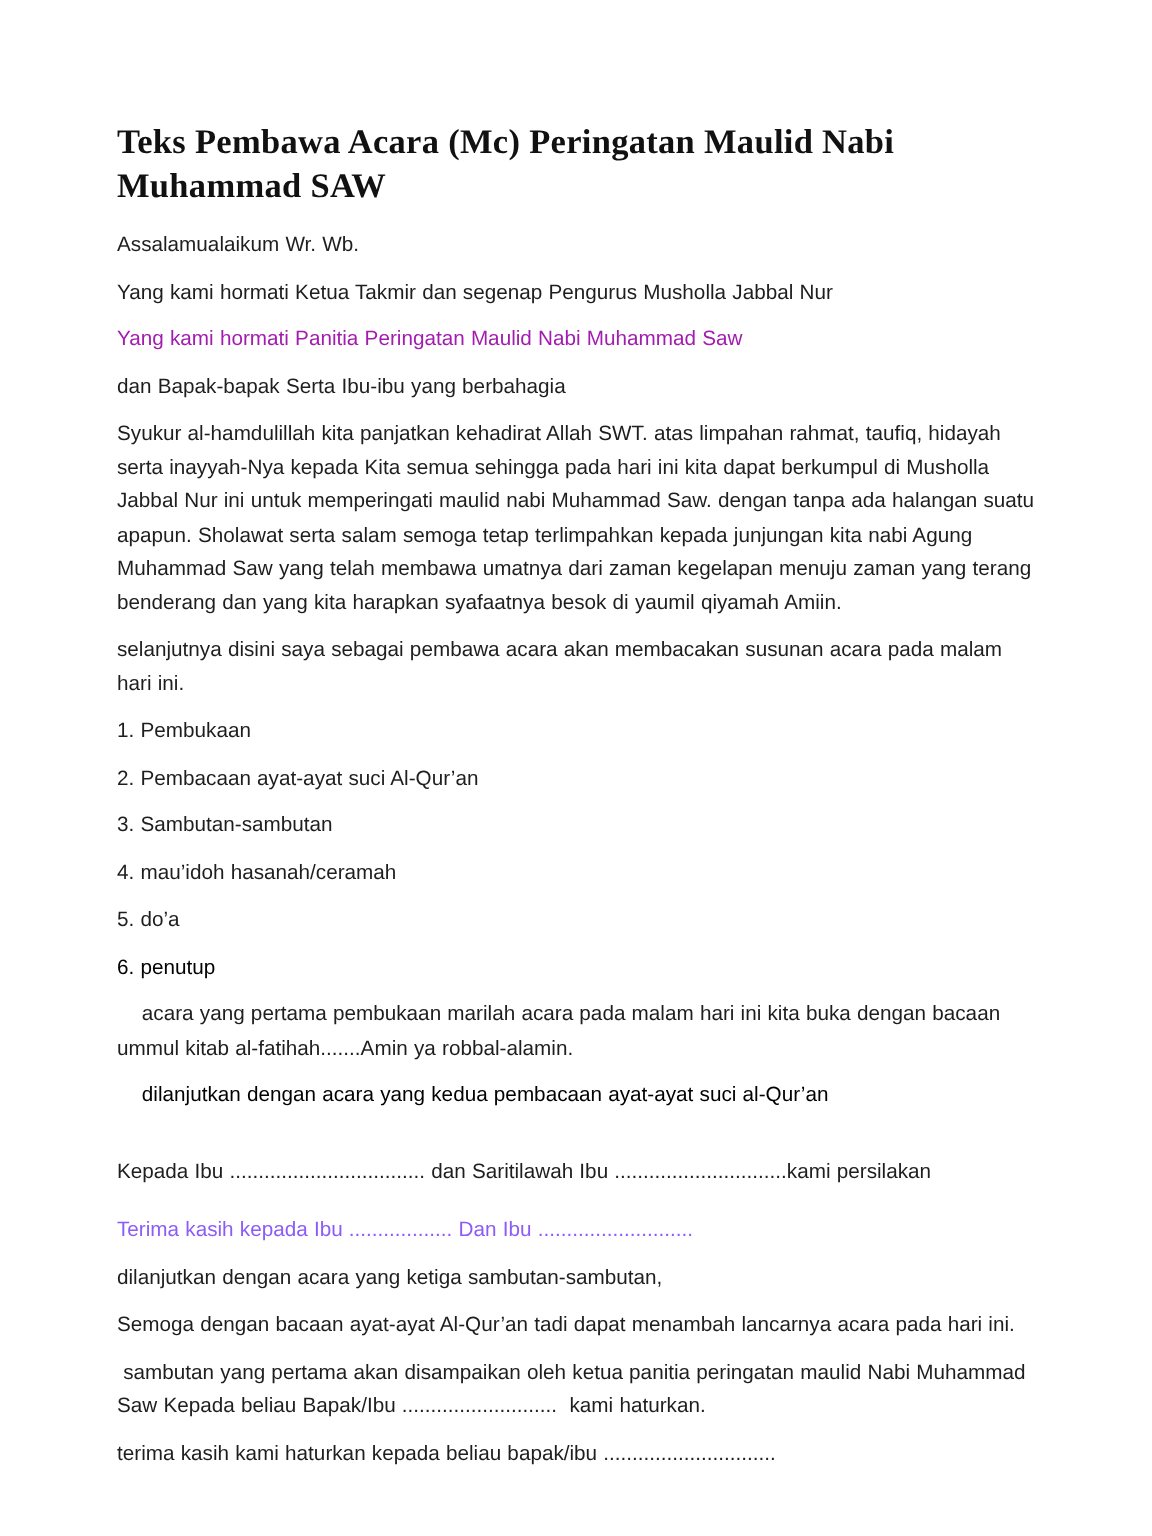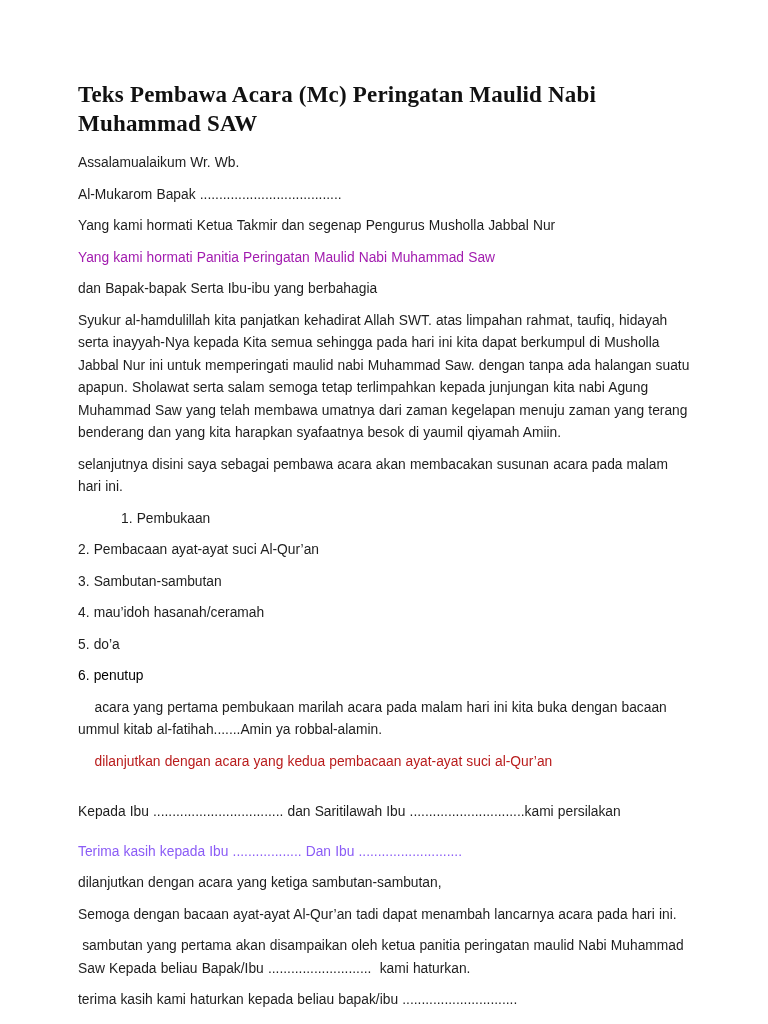--- a/index.html
+++ b/index.html
@@ -46,34 +46,33 @@
 </style>
 </head>
 <body style="background: rgb(255, 255, 255);">
 
 <div class="page">
   <div class="content">
     <h1 class="doc-title" style="color: rgb(17, 17, 17);">Teks Pembawa Acara (Mc) Peringatan Maulid Nabi Muhammad SAW</h1>
     <div class="doc-body">
 
     <p style="color: rgb(30, 30, 30);">Assalamualaikum Wr. Wb.</p>
-        <p style="color: rgb(30, 30, 30);">Al-Mukarom Bapak .....................................</p>
         <p style="color: rgb(30, 30, 30);">Yang kami hormati Ketua Takmir dan segenap Pengurus Musholla Jabbal Nur</p>
         <p style="color: #a21caf;">Yang kami hormati Panitia Peringatan Maulid Nabi Muhammad Saw</p>
         <p style="color: rgb(30, 30, 30);">dan Bapak-bapak Serta Ibu-ibu yang berbahagia</p>
         <p style="color: rgb(30, 30, 30);">Syukur al-hamdulillah kita panjatkan kehadirat Allah SWT. atas limpahan rahmat, taufiq, hidayah serta inayyah-Nya kepada Kita semua sehingga pada hari ini kita dapat berkumpul di Musholla Jabbal Nur ini untuk memperingati maulid nabi Muhammad Saw. dengan tanpa ada halangan suatu apapun. Sholawat serta salam semoga tetap terlimpahkan kepada junjungan kita nabi Agung Muhammad Saw yang telah membawa umatnya dari zaman kegelapan menuju zaman yang terang benderang dan yang kita harapkan syafaatnya besok di yaumil qiyamah Amiin.</p>
         <p style="color: rgb(30, 30, 30);">selanjutnya disini saya sebagai pembawa acara akan membacakan susunan acara pada malam hari ini.</p>
-        <p style="color: rgb(30, 30, 30); margin-left: 43px;">1. Pembukaan</p>
+        <p style="color: rgb(30, 30, 30);">1. Pembukaan</p>
         <p style="color: rgb(30, 30, 30);">2. Pembacaan ayat-ayat suci Al-Qur’an</p>
         <p style="color: rgb(30, 30, 30);">3. Sambutan-sambutan</p>
         <p style="color: rgb(30, 30, 30);">4. mau’idoh hasanah/ceramah</p>
         <p style="color: rgb(30, 30, 30);">5. do’a</p>
         <p style="color: #000000;">6. penutup</p>
         <p style="color: rgb(30, 30, 30);">    acara yang pertama pembukaan marilah acara pada malam hari ini kita buka dengan bacaan ummul kitab al-fatihah.......Amin ya robbal-alamin.</p>
-        <p style="color: #b91c1c;">    dilanjutkan dengan acara yang kedua pembacaan ayat-ayat suci al-Qur’an</p>
+        <p style="color: #000000;">    dilanjutkan dengan acara yang kedua pembacaan ayat-ayat suci al-Qur’an</p>
         <p style="color: rgb(30, 30, 30); margin-top: 28px;">Kepada Ibu .................................. dan Saritilawah Ibu ..............................kami persilakan</p>
         <p style="color: #8b5cf6; margin-top: 17px;">Terima kasih kepada Ibu .................. Dan Ibu ...........................</p>
         <p style="color: rgb(30, 30, 30);">dilanjutkan dengan acara yang ketiga sambutan-sambutan,</p>
         <p style="color: rgb(30, 30, 30);">Semoga dengan bacaan ayat-ayat Al-Qur’an tadi dapat menambah lancarnya acara pada hari ini.</p>
         <p style="color: rgb(30, 30, 30);"> sambutan yang pertama akan disampaikan oleh ketua panitia peringatan maulid Nabi Muhammad Saw Kepada beliau Bapak/Ibu ...........................  kami haturkan.</p>
         <p style="color: rgb(30, 30, 30);">terima kasih kami haturkan kepada beliau bapak/ibu ..............................</p>
       </div>
   </div>
 </div>
 

